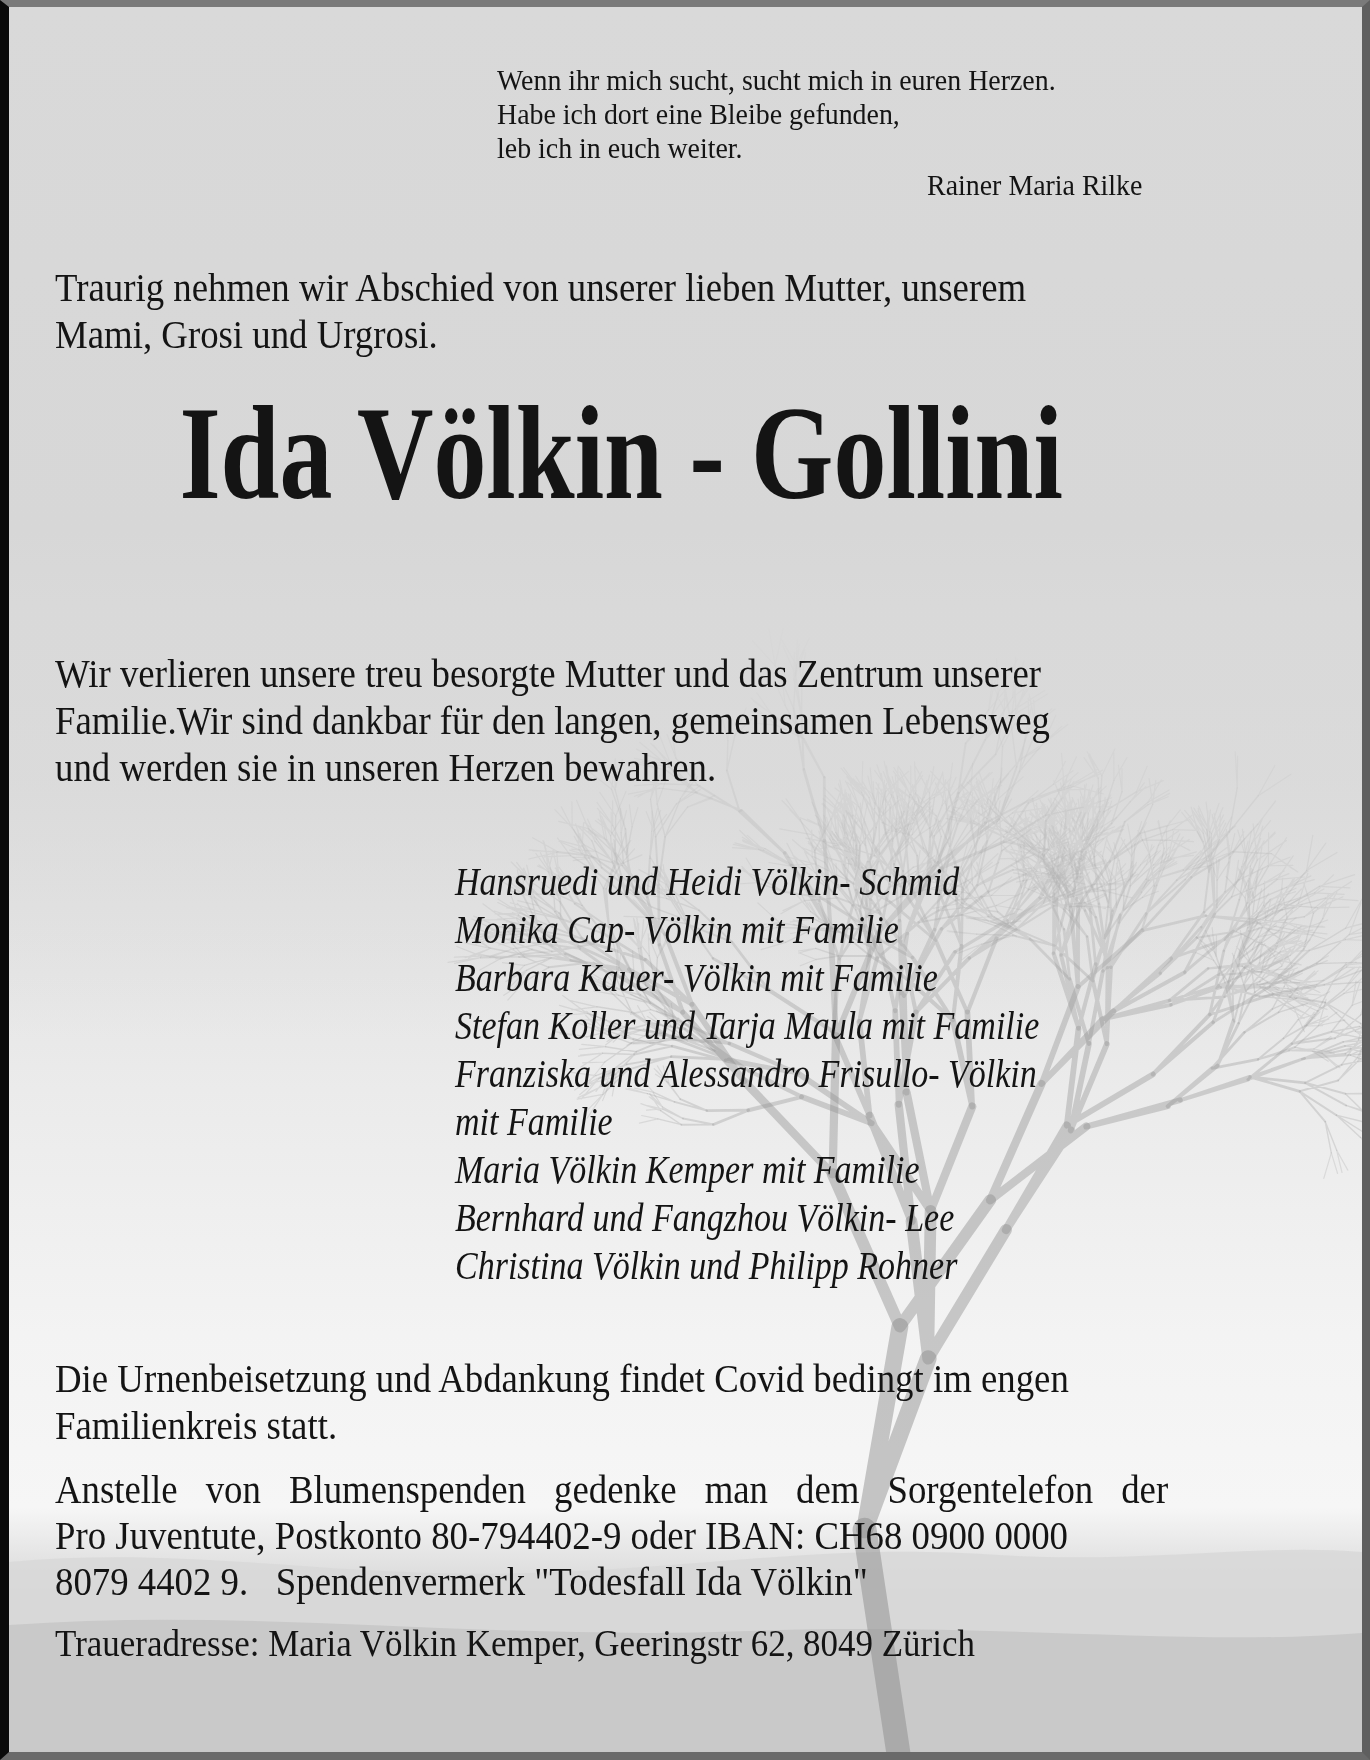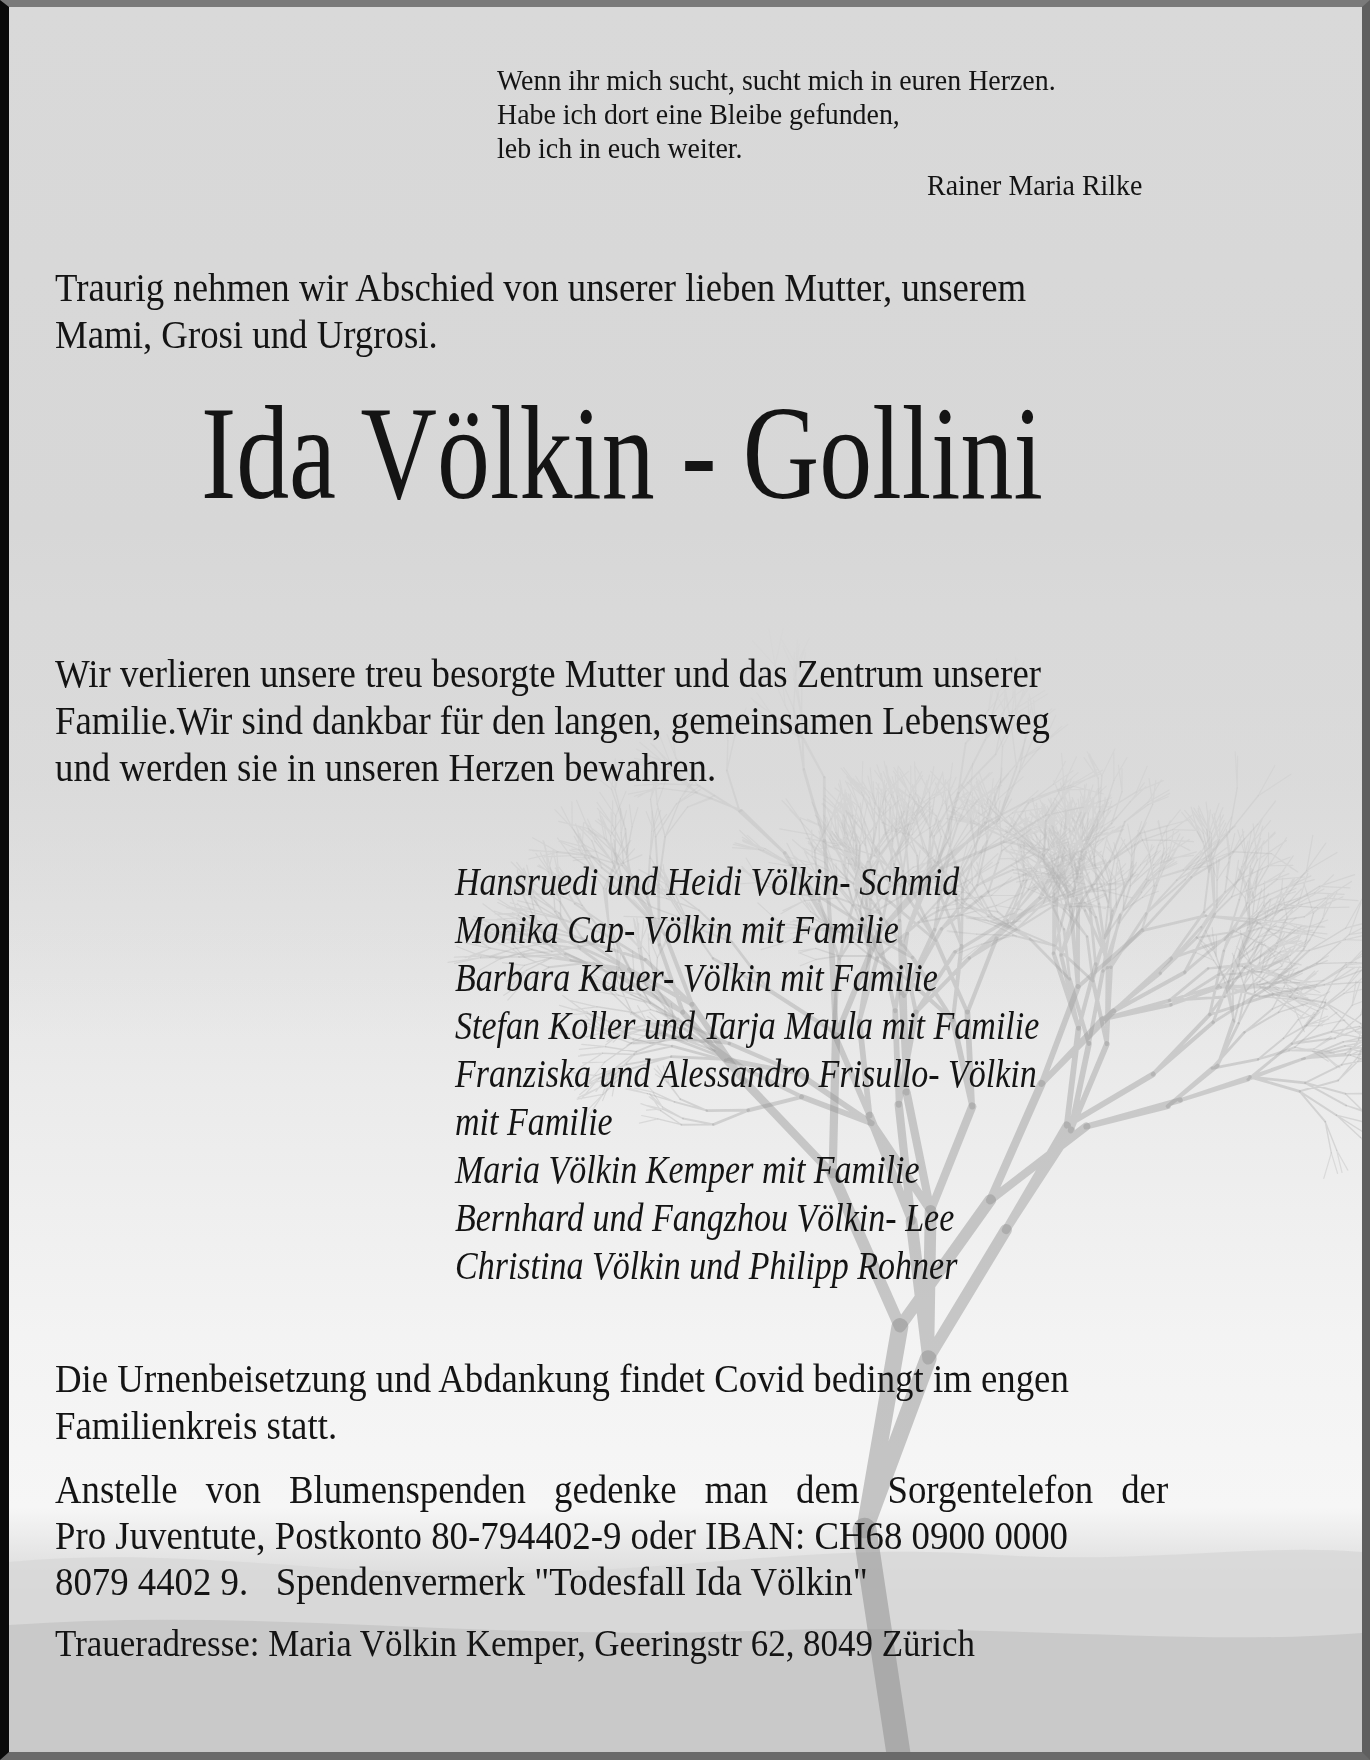--- a/index.html
+++ b/index.html
@@ -24,21 +24,21 @@
   .fade-top{position:absolute;left:0;top:600px;width:100%;height:430px;
     background:linear-gradient(180deg,rgba(217,217,217,.95) 0%,rgba(217,217,217,.55) 45%,rgba(217,217,217,0) 100%);}
   
   .content{position:absolute;inset:0;font-size:40px;line-height:47px;}
   .blk{position:absolute;transform-origin:0 0;}
   .cond{transform:scaleX(0.92);}
   .line{white-space:nowrap;}
   .quote{left:488px;top:56px;width:694px;font-size:30px;line-height:34px;transform:scaleX(0.93);}
   .attribution{text-align:right;margin-top:3px;}
   .intro{left:46px;top:257px;}
-  .title-wrap{left:0;top:379px;width:1225px;text-align:center;line-height:1;font-size:134px;}
+  .title-wrap{left:0;top:379px;width:1225px;text-align:center;line-height:1;font-size:134px;font-weight:bold;}
   .title-inner{display:inline-block;white-space:nowrap;transform:scaleX(0.79);transform-origin:50% 0;}
   .dateline{left:0;top:538px;width:1225px;text-align:center;}
   .date-inner{display:inline-block;white-space:nowrap;transform:scaleX(0.90);transform-origin:50% 0;}
   .tribute{left:46px;top:643px;}
   .family{left:446px;top:851px;font-style:italic;line-height:48px;transform:scaleX(0.85);}
   .funeral{left:46px;top:1348px;}
   .donation{left:46px;top:1460px;width:1210px;line-height:46px;}
   .donation .just{text-align:justify;text-align-last:justify;white-space:normal;}
   .donation .pre{white-space:pre-wrap;}
   .address{left:46px;top:1613px;font-size:38px;}

